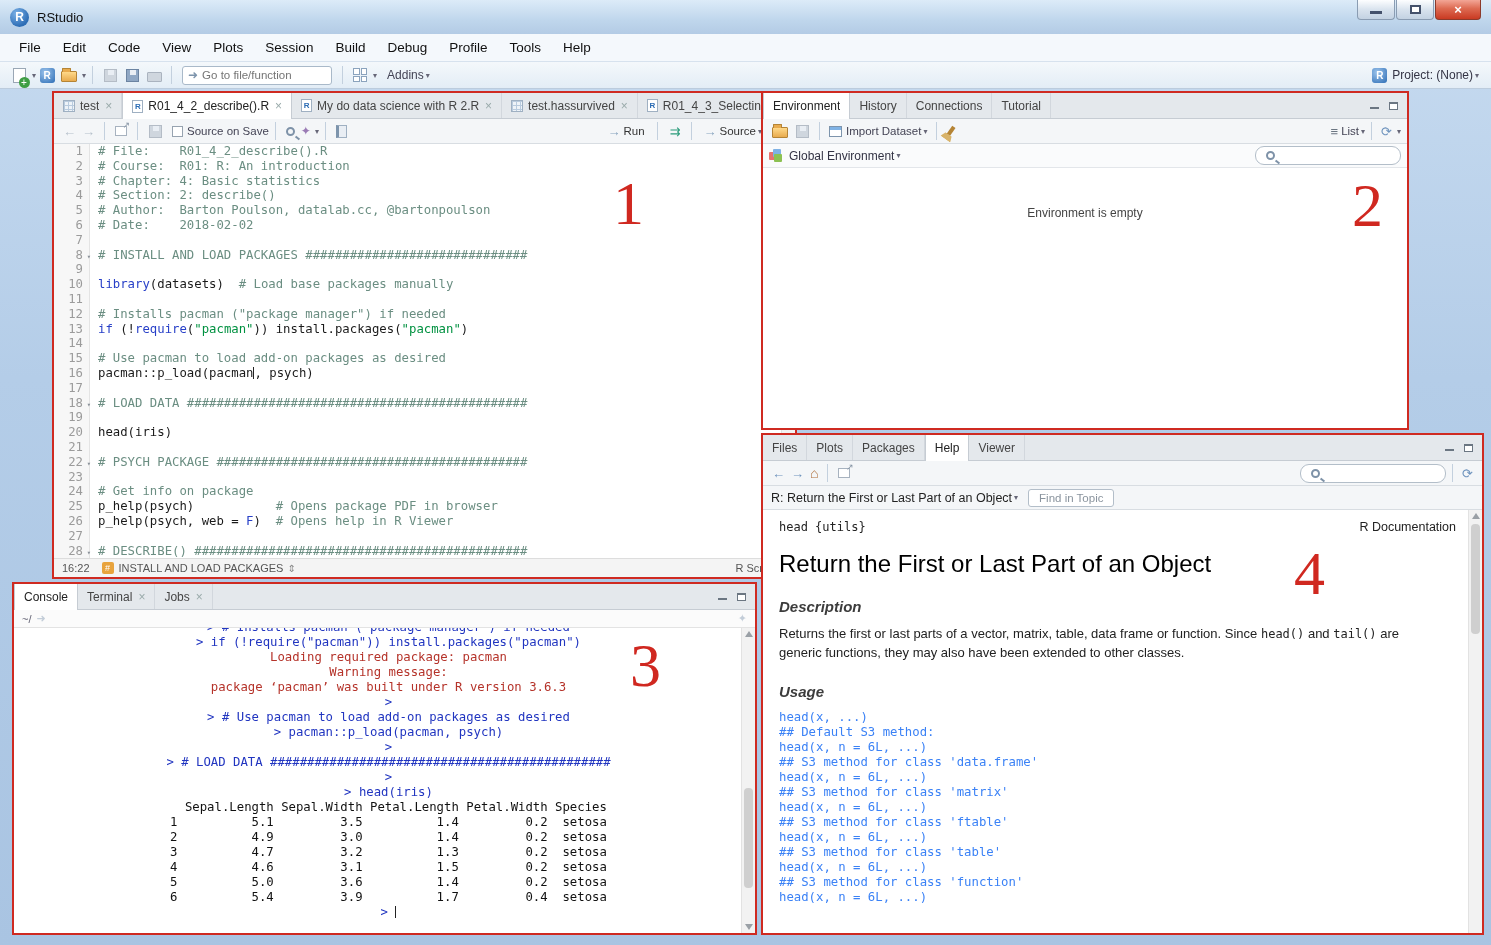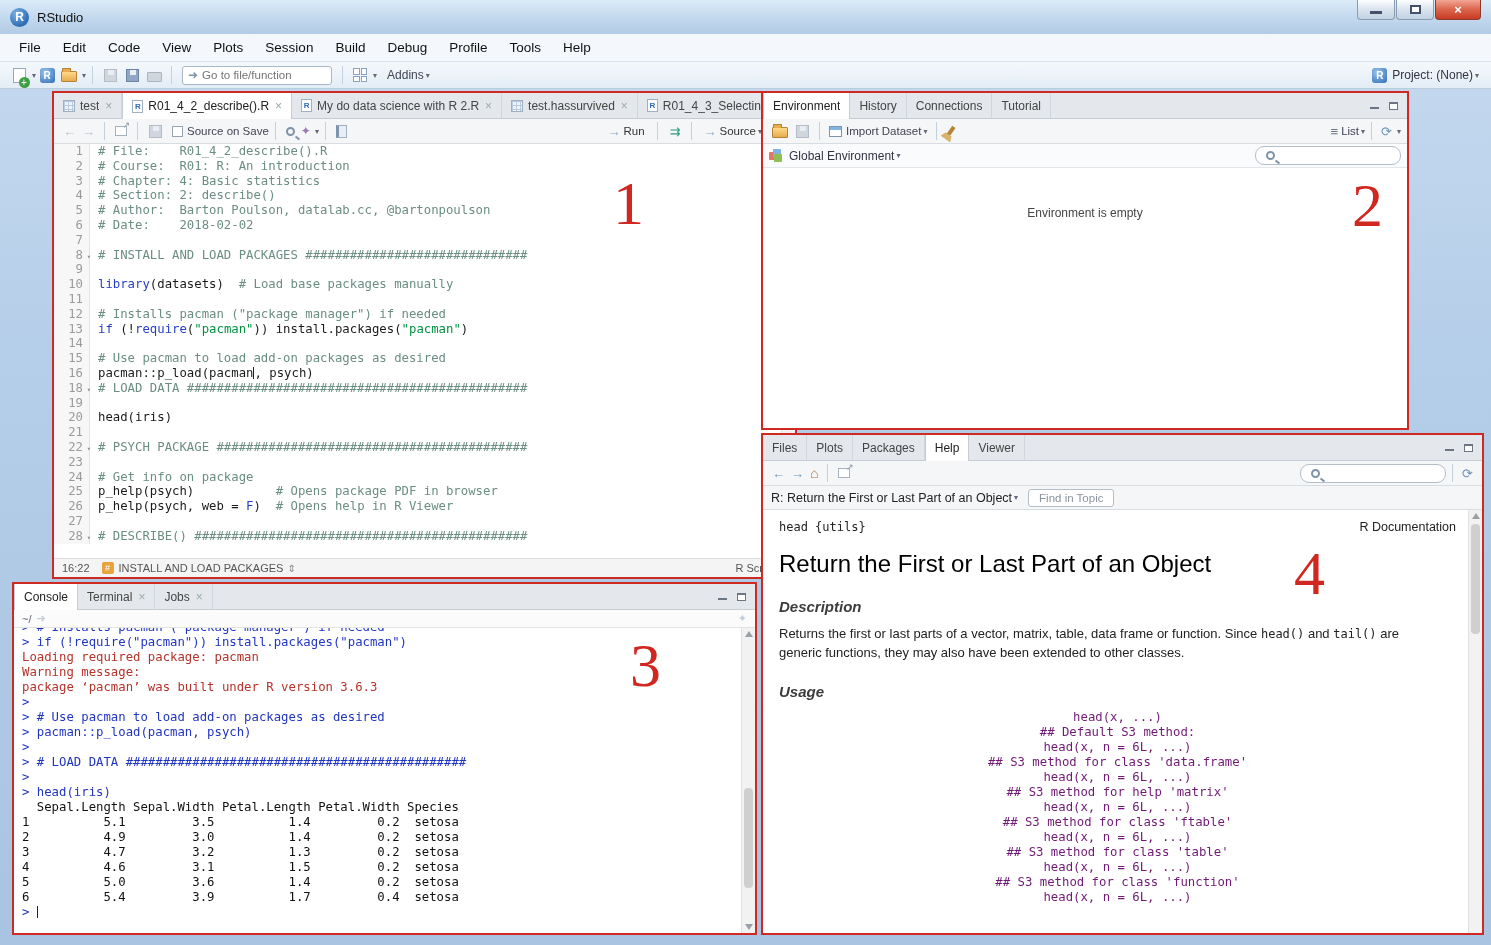--- a/index.html
+++ b/index.html
@@ -146,21 +146,21 @@
   .findbox { margin-left:10px; border:1px solid #b3bec9; border-radius:3px; background:#fff; color:#8a949e;
              font-size:11.5px; padding:2px 10px; }
   .helpcontent { position:relative; flex:1; overflow:hidden; padding:10px 26px 0 16px; }
   .hc-top { display:flex; justify-content:space-between; font-size:12.5px; color:#222; }
   .hc-code { font-family:"DejaVu Sans Mono",monospace; font-size:12px; }
   .hc-title { font-size:24px; color:#000; margin-top:16px; font-weight:400; }
   .hc-h3 { font-size:15px; font-weight:bold; color:#3c3c3c; margin-top:20px;font-style:italic; }
   .hc-p { font-size:13px; color:#222; margin-top:10px; line-height:1.45; max-width:660px; }
   .hc-p .mono { font-family:"DejaVu Sans Mono",monospace; font-size:12px; }
   .usage { font-family:"DejaVu Sans Mono",monospace; font-size:12.3px; margin-top:10px; }
-  .uline { line-height:15px; white-space:pre; color:#701a75;text-align:center; }
+  .uline { line-height:15px; white-space:pre; color:#3b82f6; }
 
   
   .ann { position:absolute; font-family:"Liberation Serif",serif; font-size:62px; color:#d02820; line-height:1; }
   #ann1 { left:613px; top:172px; }
   #ann2 { left:1352px; top:174px; }
   #ann3 { left:630px; top:634px; }
   #ann4 { left:1294px; top:542px; }
 </style>
 </head>
 <body>
@@ -322,20 +322,21 @@
           <div class="erow"><span class="ln">7</span><span class="ecode"></span></div>
           <div class="erow"><span class="ln">8<span class="fold">▾</span></span><span class="ecode"><span class="tok-com"># INSTALL AND LOAD PACKAGES ##############################</span></span></div>
           <div class="erow"><span class="ln">9</span><span class="ecode"></span></div>
           <div class="erow"><span class="ln">10</span><span class="ecode"><span class="tok-kw">library</span><span class="tok-pl">(datasets)  </span><span class="tok-com"># Load base packages manually</span></span></div>
           <div class="erow"><span class="ln">11</span><span class="ecode"></span></div>
           <div class="erow"><span class="ln">12</span><span class="ecode"><span class="tok-com"># Installs pacman ("package manager") if needed</span></span></div>
           <div class="erow"><span class="ln">13</span><span class="ecode"><span class="tok-kw">if</span><span class="tok-pl"> (!</span><span class="tok-kw">require</span><span class="tok-pl">(</span><span class="tok-str">"pacman"</span><span class="tok-pl">)) install.packages(</span><span class="tok-str">"pacman"</span><span class="tok-pl">)</span></span></div>
           <div class="erow"><span class="ln">14</span><span class="ecode"></span></div>
           <div class="erow"><span class="ln">15</span><span class="ecode"><span class="tok-com"># Use pacman to load add-on packages as desired</span></span></div>
           <div class="erow"><span class="ln">16</span><span class="ecode"><span class="tok-pl">pacman::p_load(pacman</span><span class="cursor"></span><span class="tok-pl">, psych)</span></span></div>
+          <div class="erow"><span class="ln">17</span><span class="ecode"></span></div>
           <div class="erow"><span class="ln">18<span class="fold">▾</span></span><span class="ecode"><span class="tok-com"># LOAD DATA ##############################################</span></span></div>
           <div class="erow"><span class="ln">19</span><span class="ecode"></span></div>
           <div class="erow"><span class="ln">20</span><span class="ecode"><span class="tok-pl">head(iris)</span></span></div>
           <div class="erow"><span class="ln">21</span><span class="ecode"></span></div>
           <div class="erow"><span class="ln">22<span class="fold">▾</span></span><span class="ecode"><span class="tok-com"># PSYCH PACKAGE ##########################################</span></span></div>
           <div class="erow"><span class="ln">23</span><span class="ecode"></span></div>
           <div class="erow"><span class="ln">24</span><span class="ecode"><span class="tok-com"># Get info on package</span></span></div>
           <div class="erow"><span class="ln">25</span><span class="ecode"><span class="tok-pl">p_help(psych)           </span><span class="tok-com"># Opens package PDF in browser</span></span></div>
           <div class="erow"><span class="ln">26</span><span class="ecode"><span class="tok-pl">p_help(psych, web = </span><span class="tok-kw">F</span><span class="tok-pl">)  </span><span class="tok-com"># Opens help in R Viewer</span></span></div>
           <div class="erow"><span class="ln">27</span><span class="ecode"></span></div>
@@ -350,21 +351,21 @@
         <span class="secchip">#</span>
         <span>INSTALL AND LOAD PACKAGES</span>
         <span class="updown">⇕</span>
         <span class="statusright">
           <span>R Script</span>
           <span class="updown">⇕</span>
         </span>
       </div>
     </section>
 
-    <section class="pane" id="console-pane" style="left:12px;top:493px;width:745px;height:353px;">
+    <section class="pane" id="console-pane" style="left:12px;top:493px;width:745px;height:353px;text-align:center;">
       <div class="tabbar">
         <div style="display:flex" id="con-tabs">
             <div class="tab active">
               <span class="tablabel">Console</span>
             </div>
             <div class="tab">
               <span class="tablabel">Terminal</span>
               <span class="tabclose">×</span>
             </div>
             <div class="tab">
@@ -537,21 +538,21 @@
         <div class="hc-title">Return the First or Last Part of an Object</div>
         <div class="hc-h3">Description</div>
         <p class="hc-p" id="desc-p"><span>Returns the first or last parts of a vector, matrix, table, data frame or function. Since </span><span class="mono">head()</span><span> and </span><span class="mono">tail()</span><span> are generic functions, they may also have been extended to other classes.</span></p>
         <div class="hc-h3">Usage</div>
         <div class="usage" id="usage-block">
             <div class="uline">head(x, ...)</div>
             <div class="uline">## Default S3 method:</div>
             <div class="uline">head(x, n = 6L, ...)</div>
             <div class="uline">## S3 method for class 'data.frame'</div>
             <div class="uline">head(x, n = 6L, ...)</div>
-            <div class="uline">## S3 method for help 'matrix'</div>
+            <div class="uline">## S3 method for class 'matrix'</div>
             <div class="uline">head(x, n = 6L, ...)</div>
             <div class="uline">## S3 method for class 'ftable'</div>
             <div class="uline">head(x, n = 6L, ...)</div>
             <div class="uline">## S3 method for class 'table'</div>
             <div class="uline">head(x, n = 6L, ...)</div>
             <div class="uline">## S3 method for class 'function'</div>
             <div class="uline">head(x, n = 6L, ...)</div>
           </div>
         <div class="vscroll" style="top:0;">
           <div class="sarrow up"></div>

